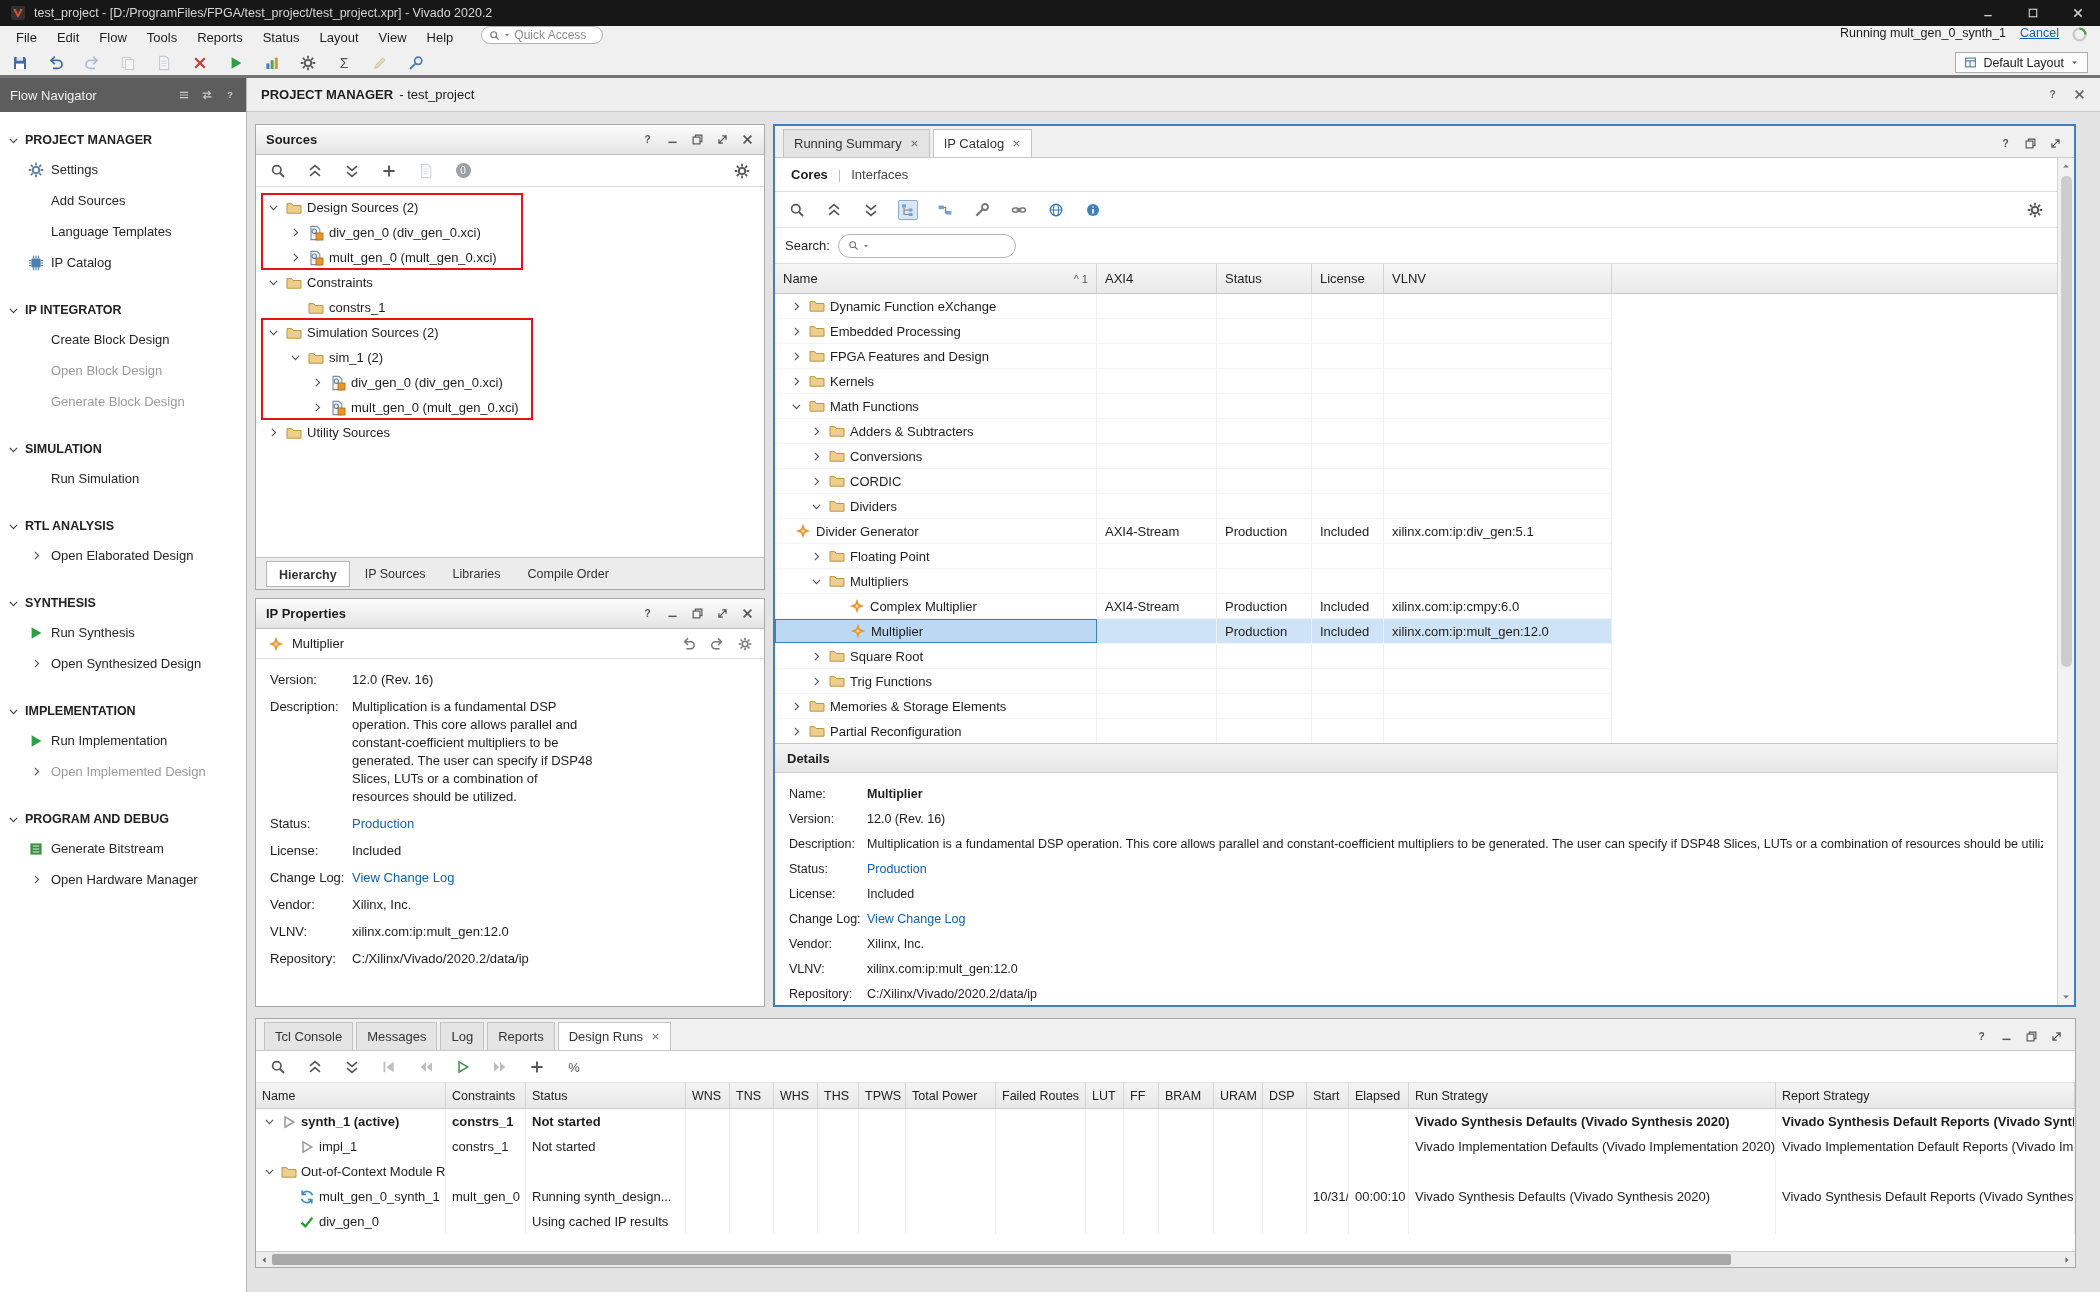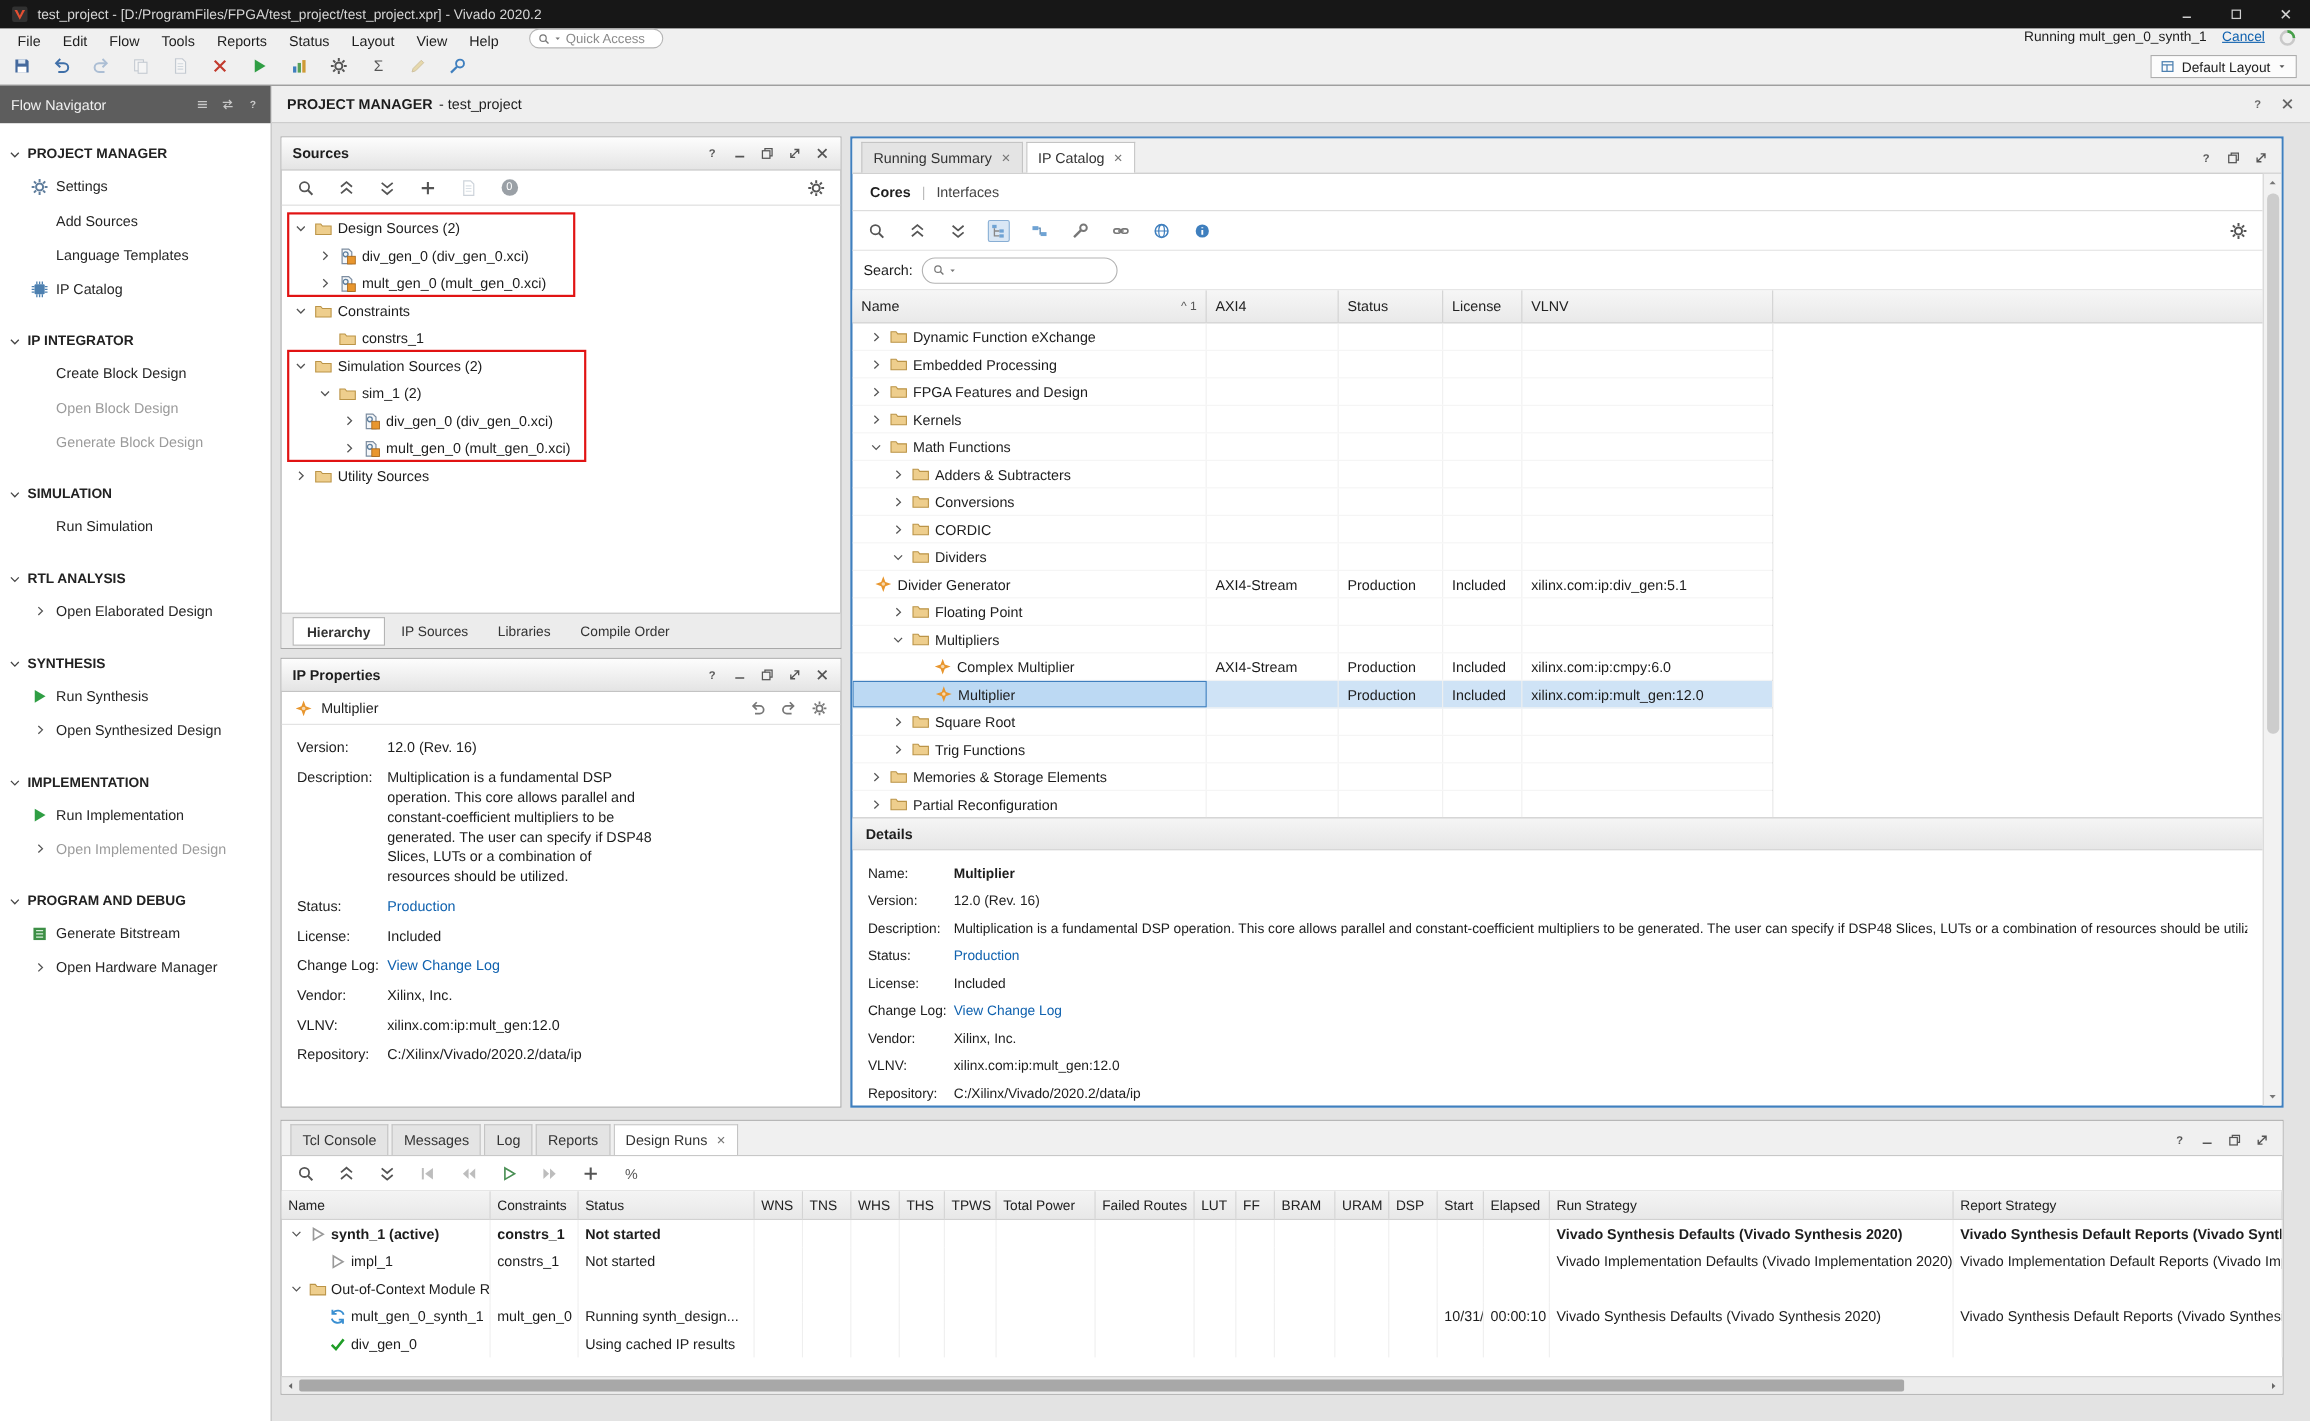--- a/index.html
+++ b/index.html
@@ -21,21 +21,21 @@
   
   .menubar{height:24px;background:#f0f0f0;display:flex;align-items:flex-start;flex:none;padding-left:6px}
   .menu-item{padding:0 10px;line-height:24px;font-size:13px}
   .quick-access{margin-left:18px;width:122px;height:18px;border:1px solid #b5b5b5;border-radius:9px;background:#fff;display:flex;align-items:center;padding:0 7px;color:#8a8a8a;font-size:12px;gap:3px}
   .quick-access svg{width:11px;height:11px;color:#777}
   .run-status{margin-left:auto;font-size:12.5px;color:#1d1d1d;white-space:nowrap}
   .cancel{color:#1062af;text-decoration:underline;margin:0 12px 0 14px;font-size:12.5px;cursor:pointer}
   .spin{width:17px;height:17px;margin-right:12px}
 
   
-  .toolbar{height:28px;background:#f0f0f0;border-bottom:1px solid #737373;display:flex;align-items:flex-start;flex:none;padding-left:10px;gap:16px;color:#555}
+  .toolbar{height:28px;background:#f0f0f0;border-bottom:3px solid #737373;display:flex;align-items:center;flex:none;padding-left:10px;gap:16px;color:#555}
   .tbtn{width:20px;height:20px;display:flex;align-items:center;justify-content:center;flex:none}
   .tbtn.dis{opacity:.38}
   .tbtn.pressed{background:#d9e7f5;border:1px solid #88aed4;border-radius:2px}
   .toolbar [data-name="delete-button"]{color:#c23b2e}
   .toolbar [data-name="run-button"]{color:#2f9e44}
   .toolbar [data-name="undo-button"],.toolbar [data-name="redo-button"]{color:#3f6fa8}
   .layout-dd{margin-left:auto;margin-right:12px;height:21px;border:1px solid #adadad;background:#fcfcfc;display:flex;align-items:center;padding:0 8px;gap:6px;font-size:12.5px;color:#222}
   .layout-dd svg{width:13px;height:13px}
   .layout-dd .caret{width:9px;height:9px;color:#555}
 

